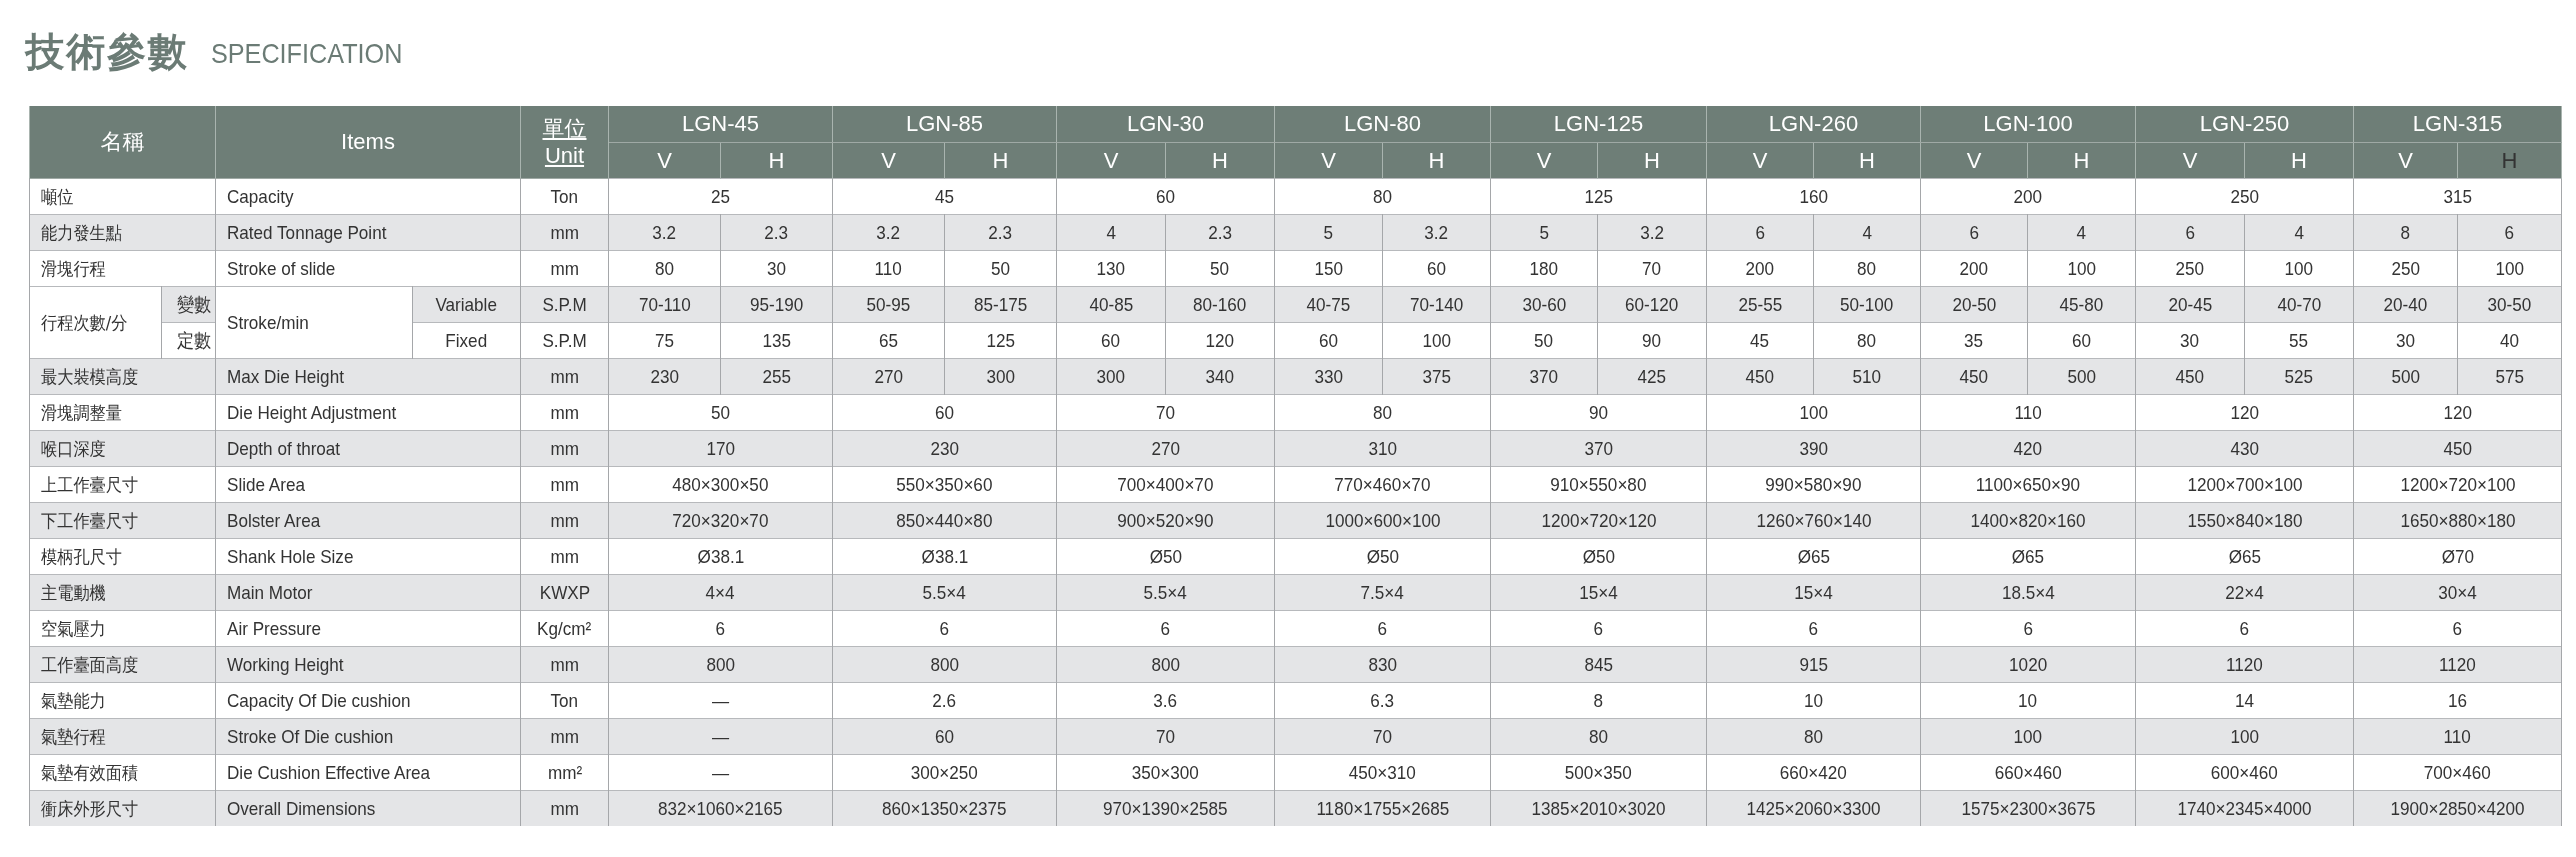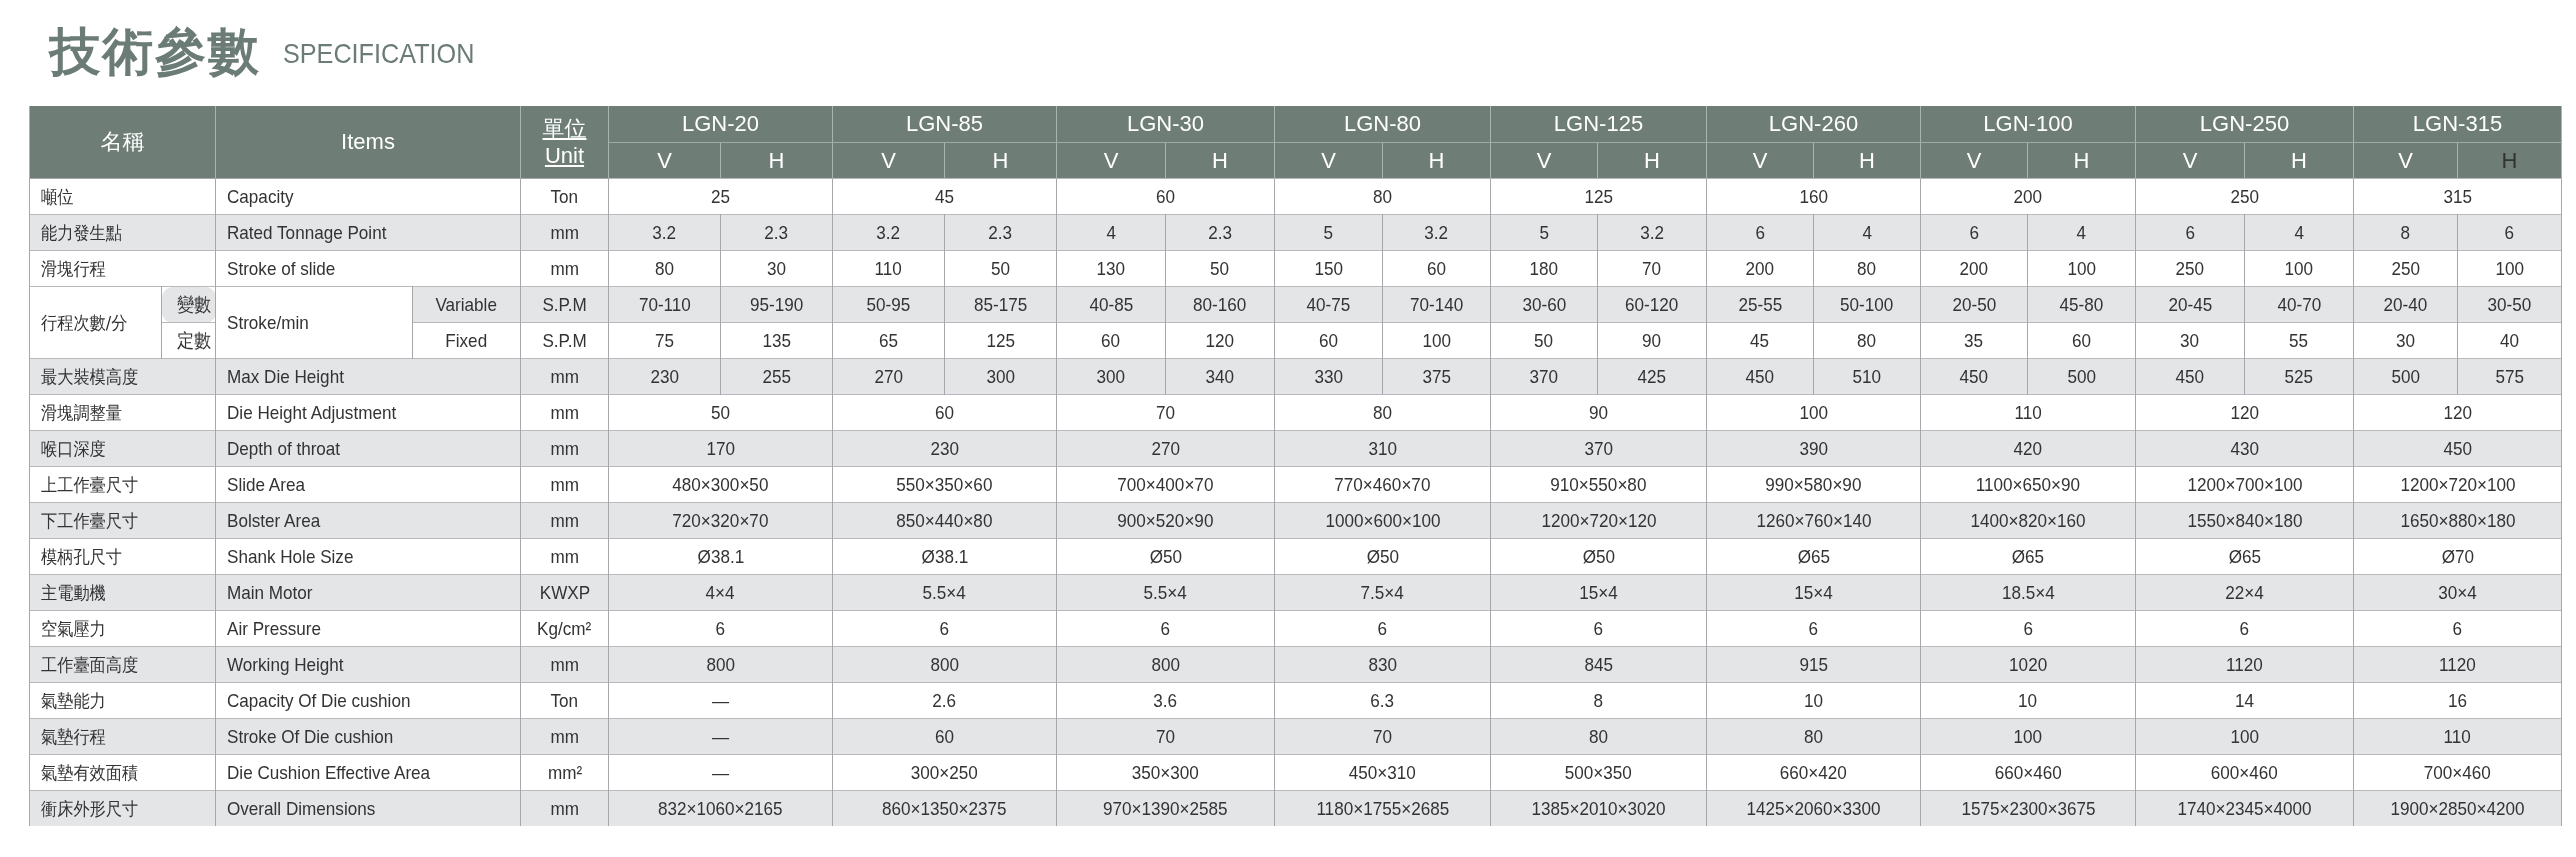--- a/index.html
+++ b/index.html
@@ -1,39 +1,39 @@
 <!DOCTYPE html>
 <html style="font-size:14.5px"><head>
 <meta charset="utf-8">
 <style>
   html, body { margin: 0; padding: 0; background: #ffffff; }
   body { width: 2576px; height: 858px; position: relative; overflow: hidden;
          font-family: "Liberation Sans", "DejaVu Sans", sans-serif; color: #333; }
   .title { position: absolute; left: 25.4px; top: 23.6px; height: 51px; display: flex; align-items: flex-end; color: #6b7b75; }
-  .title .zh { font-size: 51px; font-weight: bold; letter-spacing: 1.8px; line-height: 47px; margin-left: 24px; }
+  .title .zh { font-size: 39px; font-weight: bold; letter-spacing: 1.8px; line-height: 47px; }
   .title .en { font-size: 28px; margin-left: 22px; line-height: 42px; transform: scaleX(0.9); transform-origin: left bottom; display: inline-block; }
 
   table.spec { position: absolute; left: 29px; top: 106px; border-collapse: collapse; table-layout: fixed; }
   table.spec td, table.spec th { padding: 0; text-align: center; vertical-align: middle; overflow: hidden; white-space: nowrap; }
   table.spec th { background: #6e7e77; color: #ffffff; font-weight: normal; font-size: 22px;
                   border-left: 0.9px solid #a9b4af; border-right: 0.9px solid #a9b4af; }
   table.spec th.grp { height: 36px; border-bottom: 1.8px solid #9fa9a5; }
   table.spec th.sub { height: 35px; }
   table.spec th.hdark { color: #333333; }
   table.spec th .stack { display: block; line-height: 27px; text-decoration: underline; }
   table.spec td { font-size: 19px; height: 35px; border-top: 1.8px solid #b7b9bc; border-left: 0.9px solid #a5a7aa; border-right: 0.9px solid #a5a7aa; color: #333; }
   table.spec td span { display: inline-block; transform: scaleX(0.9); }
   table.spec td.zh, table.spec td.en { text-align: left; padding-left: 11px; }
   table.spec td.zh { font-family: "DejaVu Sans", sans-serif; font-size: 18px; }
   table.spec td.zh span, table.spec td.en span { transform-origin: left center; }
   tr.g td { background: #e4e5e7; }
   tr.w td { background: #ffffff; }
   td.cg { background: #e4e5e7 !important; }
   td.cw { background: #ffffff !important; }
-  table.spec td.subzh { text-align: center; padding-left: 11px; border-radius: 11px; }
+  table.spec td.subzh { text-align: center; padding-left: 11px; }
   table.spec td.suben { text-align: center; }
   table.spec tbody tr:last-child td { border-bottom: none; }
 </style>
 </head>
 <body>
 
 <div class="title">
   <span class="zh">技術參數</span>
   <span class="en">SPECIFICATION</span>
 </div>
@@ -65,21 +65,21 @@
       <col style="width:104px">
   </colgroup>
   <thead>
     <tr>
       <th class="grp" colspan="2" rowspan="2">名稱</th>
       <th class="grp" colspan="2" rowspan="2">Items</th>
       <th class="grp" rowspan="2">
         <span class="stack">單位</span>
         <span class="stack">Unit</span>
       </th>
-      <th class="grp" colspan="2">LGN-20</th>
+      <th class="grp" colspan="2">LGN-45</th>
       <th class="grp" colspan="2">LGN-85</th>
       <th class="grp" colspan="2">LGN-30</th>
       <th class="grp" colspan="2">LGN-80</th>
       <th class="grp" colspan="2">LGN-125</th>
       <th class="grp" colspan="2">LGN-260</th>
       <th class="grp" colspan="2">LGN-100</th>
       <th class="grp" colspan="2">LGN-250</th>
       <th class="grp" colspan="2">LGN-315</th>
     </tr>
     <tr id="subhead">

